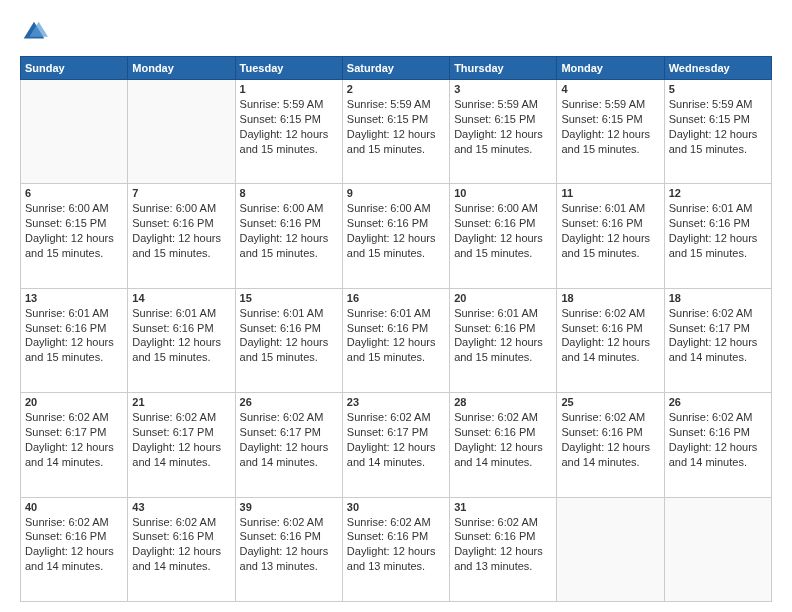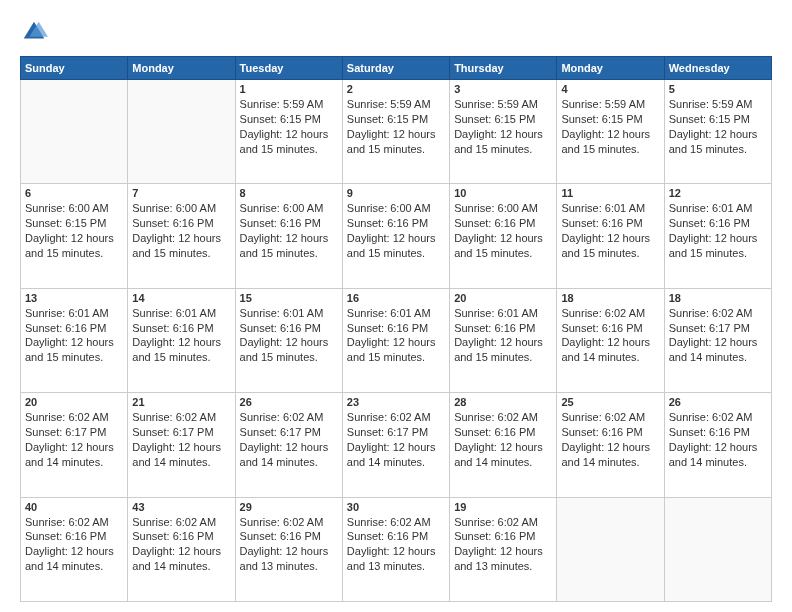--- a/index.html
+++ b/index.html
@@ -335,35 +335,35 @@
 and 14 minutes.</div>
           </td>
           <td>
             <span class="day-num">43</span>
             <div class="cell-info" style="white-space: pre-line;">Sunrise: 6:02 AM
 Sunset: 6:16 PM
 Daylight: 12 hours
 and 14 minutes.</div>
           </td>
           <td>
-            <span class="day-num">29</span>
+            <span class="day-num">39</span>
             <div class="cell-info" style="white-space: pre-line;">Sunrise: 6:02 AM
 Sunset: 6:16 PM
 Daylight: 12 hours
 and 13 minutes.</div>
           </td>
           <td>
             <span class="day-num">30</span>
             <div class="cell-info" style="white-space: pre-line;">Sunrise: 6:02 AM
 Sunset: 6:16 PM
 Daylight: 12 hours
 and 13 minutes.</div>
           </td>
           <td>
-            <span class="day-num">19</span>
+            <span class="day-num">31</span>
             <div class="cell-info" style="white-space: pre-line;">Sunrise: 6:02 AM
 Sunset: 6:16 PM
 Daylight: 12 hours
 and 13 minutes.</div>
           </td>
           <td class="empty"></td>
           <td class="empty"></td>
         </tr>
       </tbody>
   </table>

